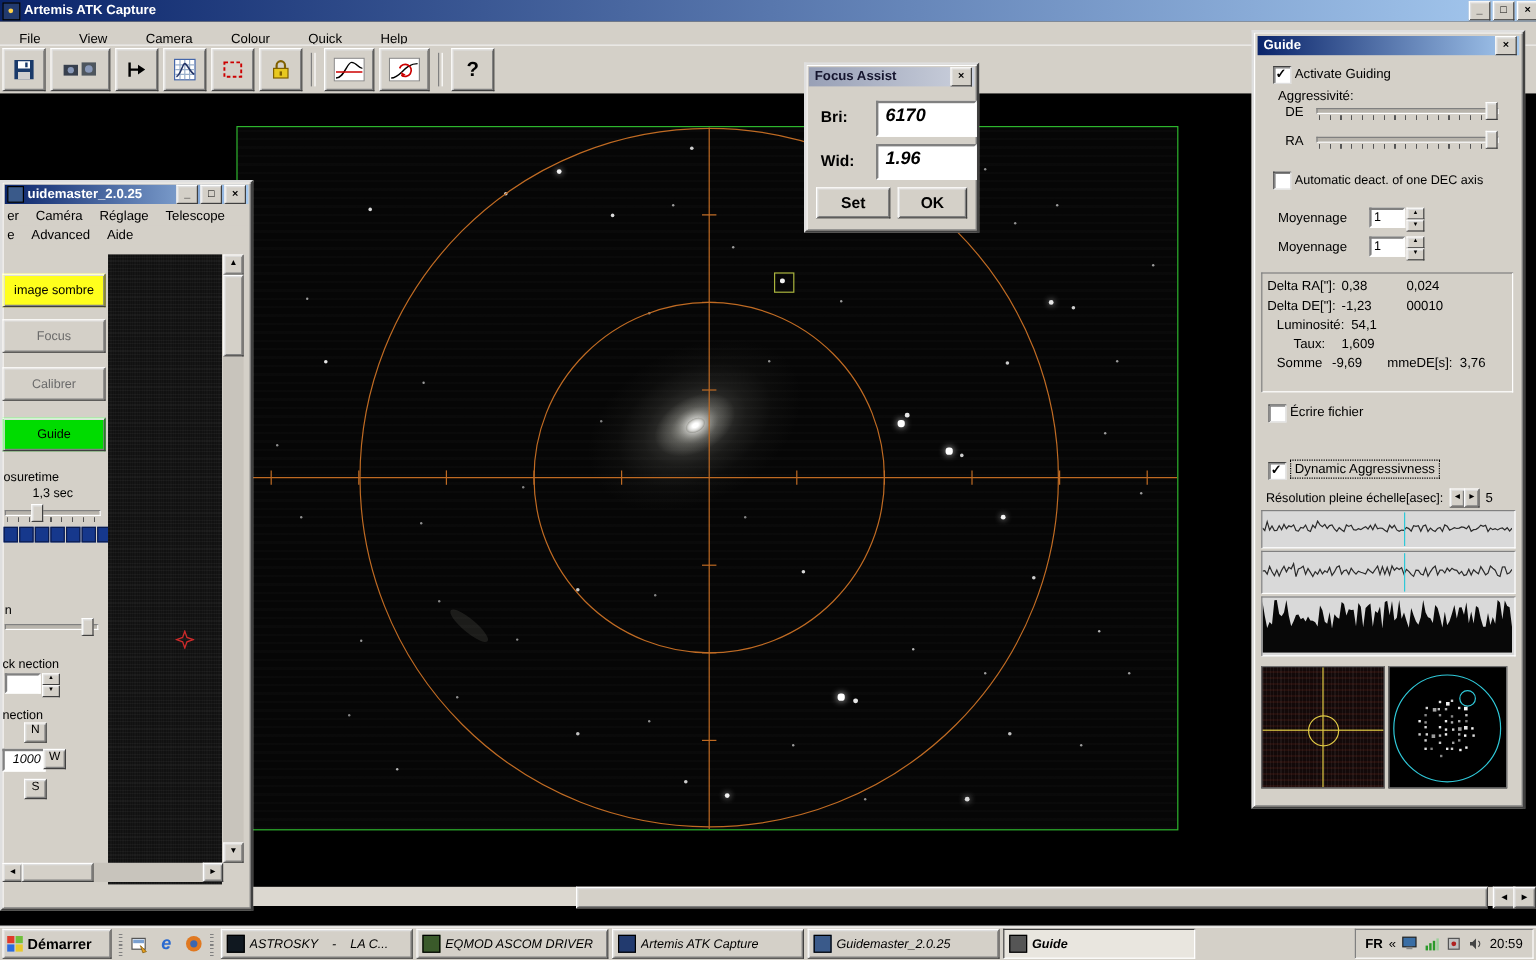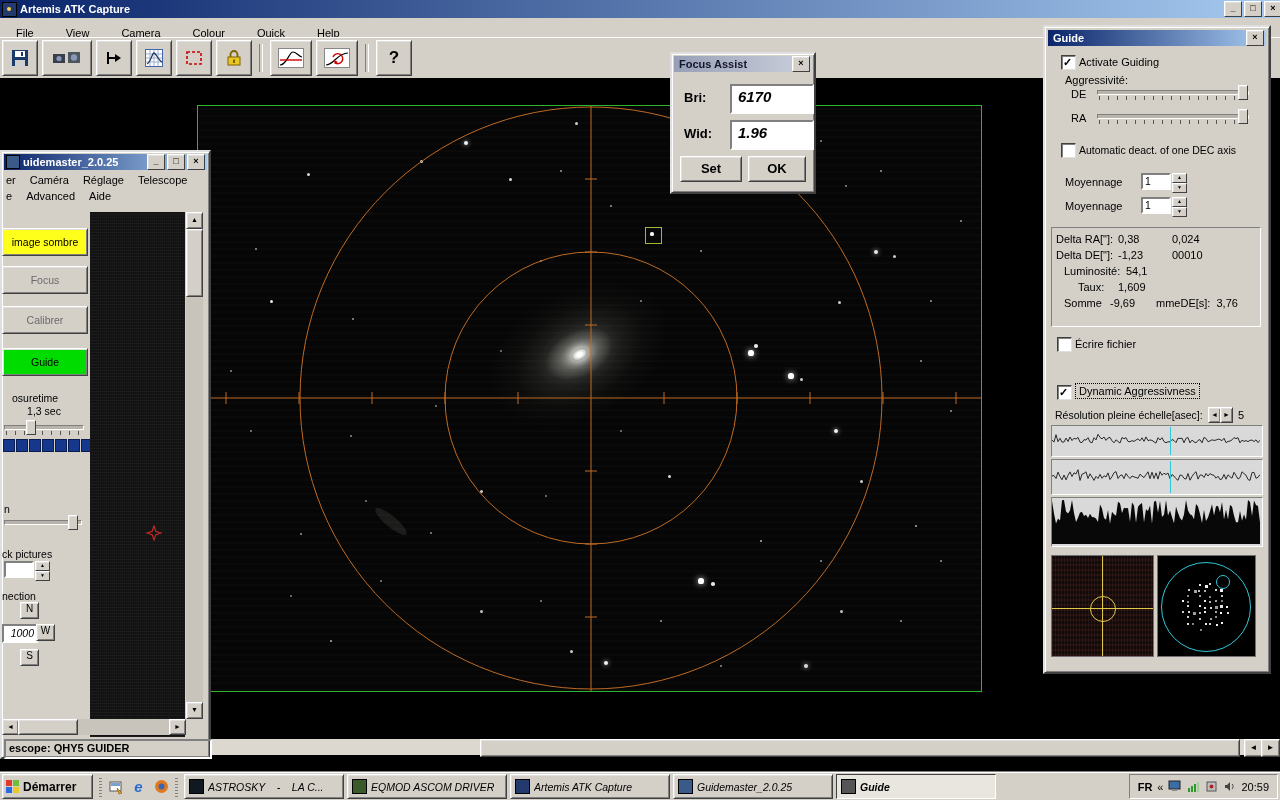--- a/index.html
+++ b/index.html
@@ -322,21 +322,21 @@
       <span>e</span>
       <span>Advanced</span>
       <span>Aide</span>
     </div>
 
     <div class="gmbtn btn3" style="top:76px;background:#ffff1c">image sombre</div>
     <div class="gmbtn btn3" style="top:114px;color:#6a6a6a">Focus</div>
     <div class="gmbtn btn3" style="top:154px;color:#6a6a6a">Calibrer</div>
     <div class="gmbtn btn3" style="top:196px;background:#00dc00">Guide</div>
 
-    <div class="lbl" style="left:10px;top:240px;font-size:10.5px">osuretime</div>
+    <div class="lbl" style="left:1px;top:240px;font-size:10.5px">osuretime</div>
     <div class="lbl" style="left:0;top:253px;width:84px;text-align:center;font-size:10.5px">1,3 sec</div>
     <div class="slider" style="left:2px;top:267px;width:80px">
       <div class="track"></div>
       <div class="ticks"></div>
       <div class="thumb" style="left:22px"></div>
     </div>
     <div class="blocks">
       <span></span>
         <span></span>
         <span></span>
@@ -345,21 +345,21 @@
         <span></span>
         <span></span>
     </div>
 
     <div class="lbl" style="left:2px;top:351px;font-size:10.5px">n</div>
     <div class="slider" style="left:2px;top:362px;width:78px">
       <div class="track"></div>
       <div class="thumb" style="left:64px"></div>
     </div>
 
-    <div class="lbl" style="left:0;top:396px;font-size:10.5px">ck pictures</div>
+    <div class="lbl" style="left:0;top:396px;font-size:10.5px">ck nection</div>
     <div class="spin" style="left:2px;top:409px">
       <span class="val"></span>
       <span class="ud">
         <span class="tbtn">▲</span>
         <span class="tbtn">▼</span>
       </span>
     </div>
 
     <div class="lbl" style="left:0;top:438px;font-size:10.5px">nection</div>
     <div class="btn3" style="position:absolute;left:18px;top:450px;width:17px;height:15px;font-size:10px">N</div>
@@ -376,21 +376,20 @@
     <div id="gm-vscroll">
       <div class="btn3" style="position:absolute;top:0;left:0;width:15px;height:15px;font-size:7px;line-height:14px">▲</div>
       <div class="btn3" style="position:absolute;top:17px;left:0;width:15px;height:66px"></div>
       <div class="btn3" style="position:absolute;bottom:0;left:0;width:15px;height:15px;font-size:7px;line-height:14px">▼</div>
     </div>
     <div id="gm-hscroll">
       <div class="btn3" style="position:absolute;left:0;top:0;width:15px;height:14px;font-size:7px;line-height:13px">◄</div>
       <div class="btn3" style="position:absolute;left:16px;top:0;width:58px;height:14px"></div>
       <div class="btn3" style="position:absolute;right:0;top:0;width:15px;height:14px;font-size:7px;line-height:13px">►</div>
     </div>
-    <div id="gm-status" class="sunk">escope: QHY5 GUIDER</div>
   </div>
 
   <div id="focus" class="winframe">
     <div class="tb tbgray" style="margin:2px">
       <span class="ttl">Focus Assist</span>
       <span class="tbtn">×</span>
     </div>
     <div class="flabel" style="left:12px;top:36px">Bri:</div>
     <div class="fval field" style="left:58px;top:30px">6170</div>
     <div class="flabel" style="left:12px;top:72px">Wid:</div>

